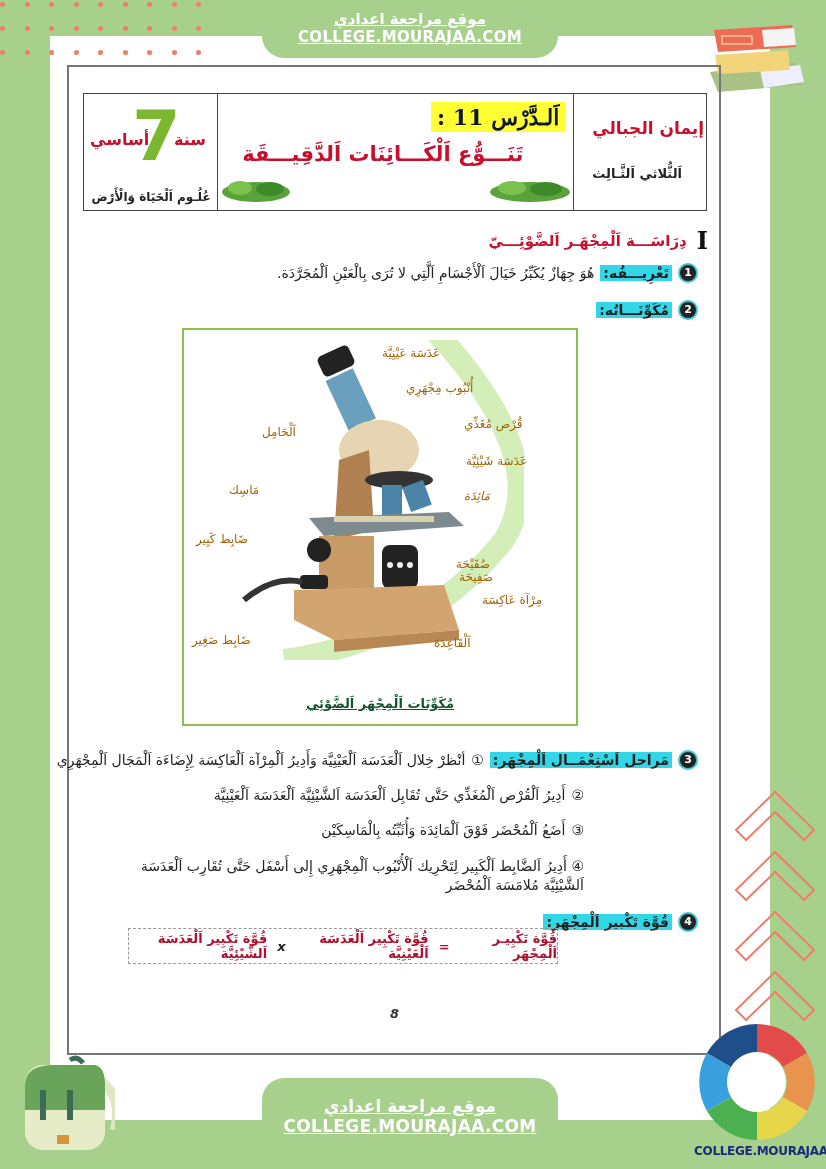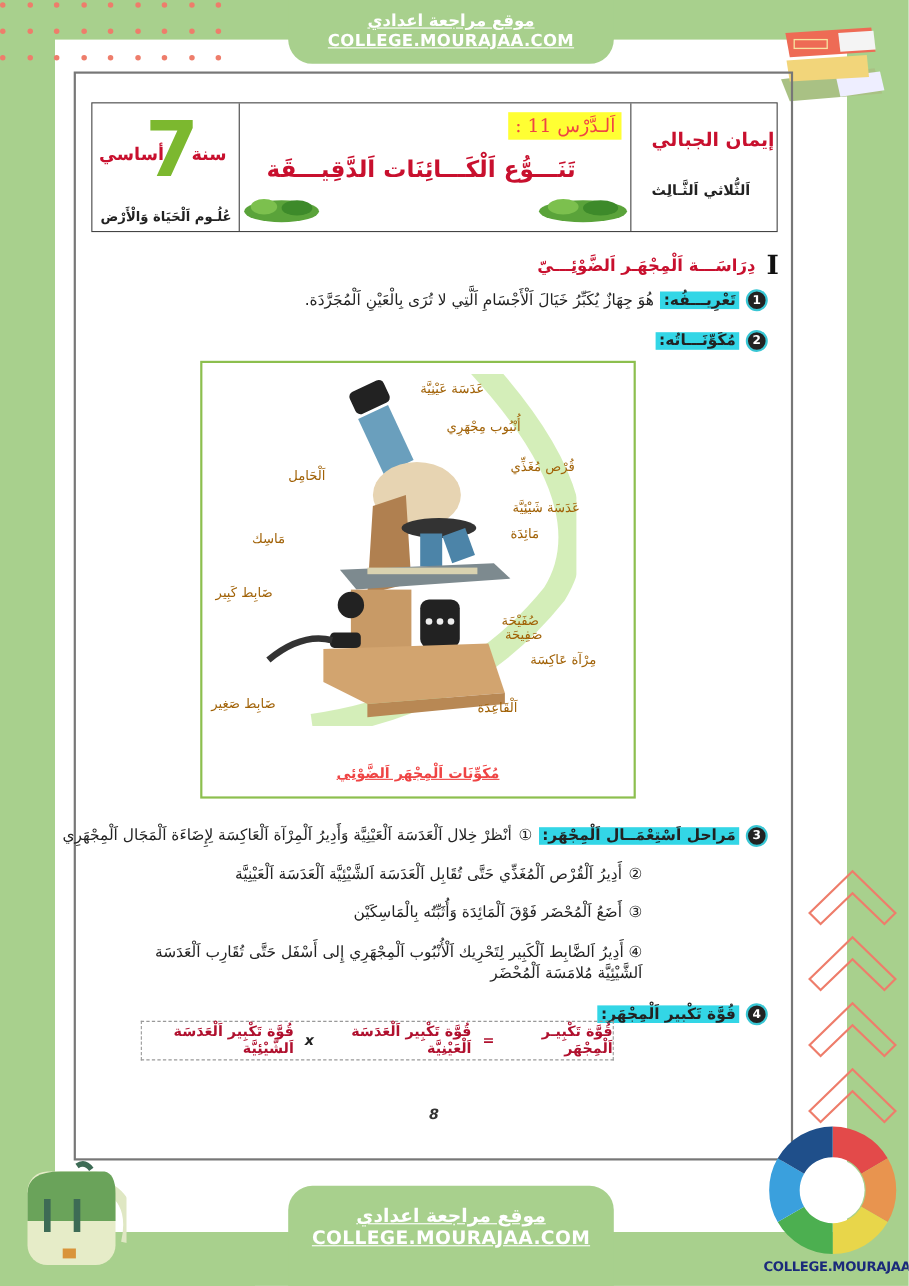--- a/index.html
+++ b/index.html
@@ -78,21 +78,21 @@
 <div class="abs frame"></div>
 
 <div class="abs htable">
   <div class="hcell" style="width:134px;">
     <div class="abs" style="left:48px;top:4px;font-size:70px;font-weight:bold;color:#7cb82f;font-family:'DejaVu Sans',sans-serif;line-height:76px;">7</div>
     <div class="abs red" style="left:90px;top:36px;font-size:16px;font-weight:bold;">سنة</div>
     <div class="abs red" style="left:6px;top:36px;font-size:16px;font-weight:bold;">أساسي</div>
     <div class="abs rtl" style="right:6px;top:96px;font-size:12px;font-weight:bold;color:#222;">عُلُـوم اَلْحَيَاة وَالْأَرْض</div>
   </div>
   <div class="hcell" style="width:358px;">
-    <div class="abs" style="right:8px;top:8px;background:#ffff33;padding:2px 6px;font-size:17px;font-weight:normal;color:#ef4444;direction:rtl;font-family:'DejaVu Serif',serif;">اَلـدَّرْس 11 :</div>
+    <div class="abs" style="right:8px;top:8px;background:#ffff33;padding:2px 6px;font-size:22px;font-weight:bold;color:#0f172a;direction:rtl;font-family:'DejaVu Serif',serif;">اَلـدَّرْس 11 :</div>
     <div class="abs red" style="right:50px;top:48px;font-size:21px;font-weight:bold;direction:rtl;">تَنَـــوُّع اَلْكَـــائِنَات اَلدَّقِيـــقَة</div>
     <svg class="abs" style="left:2px;top:82px;" width="72" height="28">
       <ellipse cx="36" cy="16" rx="34" ry="10" fill="#5aa33a"></ellipse>
         <ellipse cx="20" cy="12" rx="12" ry="7" fill="#7cc04e"></ellipse>
         <ellipse cx="50" cy="13" rx="14" ry="7" fill="#3d8a2a"></ellipse>
     </svg>
     <svg class="abs" style="left:270px;top:82px;" width="84" height="28">
       <ellipse cx="42" cy="16" rx="40" ry="10" fill="#5aa33a"></ellipse>
         <ellipse cx="24" cy="12" rx="14" ry="7" fill="#7cc04e"></ellipse>
         <ellipse cx="58" cy="13" rx="16" ry="7" fill="#3d8a2a"></ellipse>
@@ -151,30 +151,30 @@
     <path d="M20 260 Q50 235 78 242" stroke="#333" stroke-width="6" fill="none"></path>
 
     <path d="M70 250 L220 245 L235 290 L110 300 L70 280 Z" fill="#d2a46f"></path>
     <path d="M110 300 L235 290 L235 300 L110 312 Z" fill="#b88854"></path>
   </svg>
 
   <span class="label" style="left:198px;top:16px;">عَدَسَة عَيْنِيَّة</span>
   <span class="label" style="left:222px;top:51px;">أُنْبُوب مِجْهَرِي</span>
   <span class="label" style="left:280px;top:87px;">قُرْص مُغَذِّي</span>
   <span class="label" style="left:282px;top:124px;">عَدَسَة شَيْئِيَّة</span>
-  <span class="label" style="left:280px;top:148px;">مَائِدَة</span>
+  <span class="label" style="left:280px;top:159px;font-style:italic;">مَائِدَة</span>
   <span class="label" style="left:275px;top:200px;margin-top:40px;">صَفِيحَة</span>
   <span class="label" style="left:272px;top:227px;">صُفَيْحَة</span>
   <span class="label" style="left:298px;top:263px;">مِرْآة عَاكِسَة</span>
   <span class="label" style="left:250px;top:306px;">اَلْقَاعِدَة</span>
   <span class="label" style="left:78px;top:95px;">اَلْحَامِل</span>
   <span class="label" style="left:45px;top:153px;">مَاسِك</span>
   <span class="label" style="left:12px;top:202px;">ضَابِط كَبِير</span>
   <span class="label" style="left:8px;top:303px;">ضَابِط صَغِير</span>
-  <div class="abs" style="left:0;right:0;top:366px;text-align:center;font-size:13px;font-weight:bold;text-decoration:underline;color:#ef4444;direction:rtl;">مُكَوِّنَات اَلْمِجْهَر اَلضَّوْئِي</div>
+  <div class="abs" style="left:0;right:0;top:366px;text-align:center;font-size:13px;font-weight:bold;text-decoration:underline;color:#14532d;direction:rtl;">مُكَوِّنَات اَلْمِجْهَر اَلضَّوْئِي</div>
 </div>
 
 <div class="abs rtl body-text" style="right:128px;top:750px;display:flex;align-items:center;gap:6px;">
   <span class="num-badge">3</span>
   <span class="hl">مَراحل اَسْتِعْمَــال اَلْمِجْهَر:</span>
   <span>①</span>
   <span>أنْظرْ خِلال اَلْعَدَسَة اَلْعَيْنِيَّة وَأَدِيرُ اَلْمِرْآة اَلْعَاكِسَة لِإِضَاءَة اَلْمَجَال اَلْمِجْهَرِي</span>
 </div>
 <div class="abs rtl body-text" style="right:242px;top:787px;display:flex;gap:6px;">
   <span>②</span>

